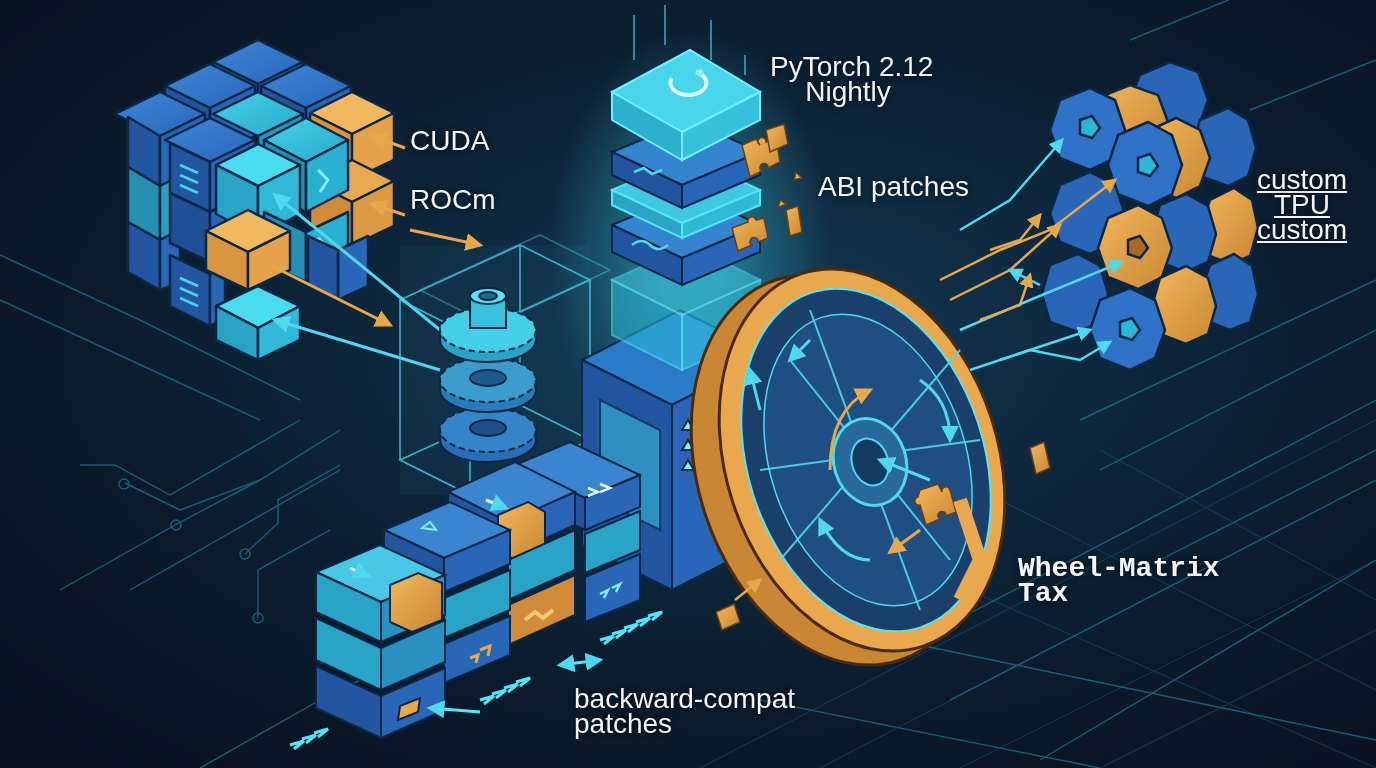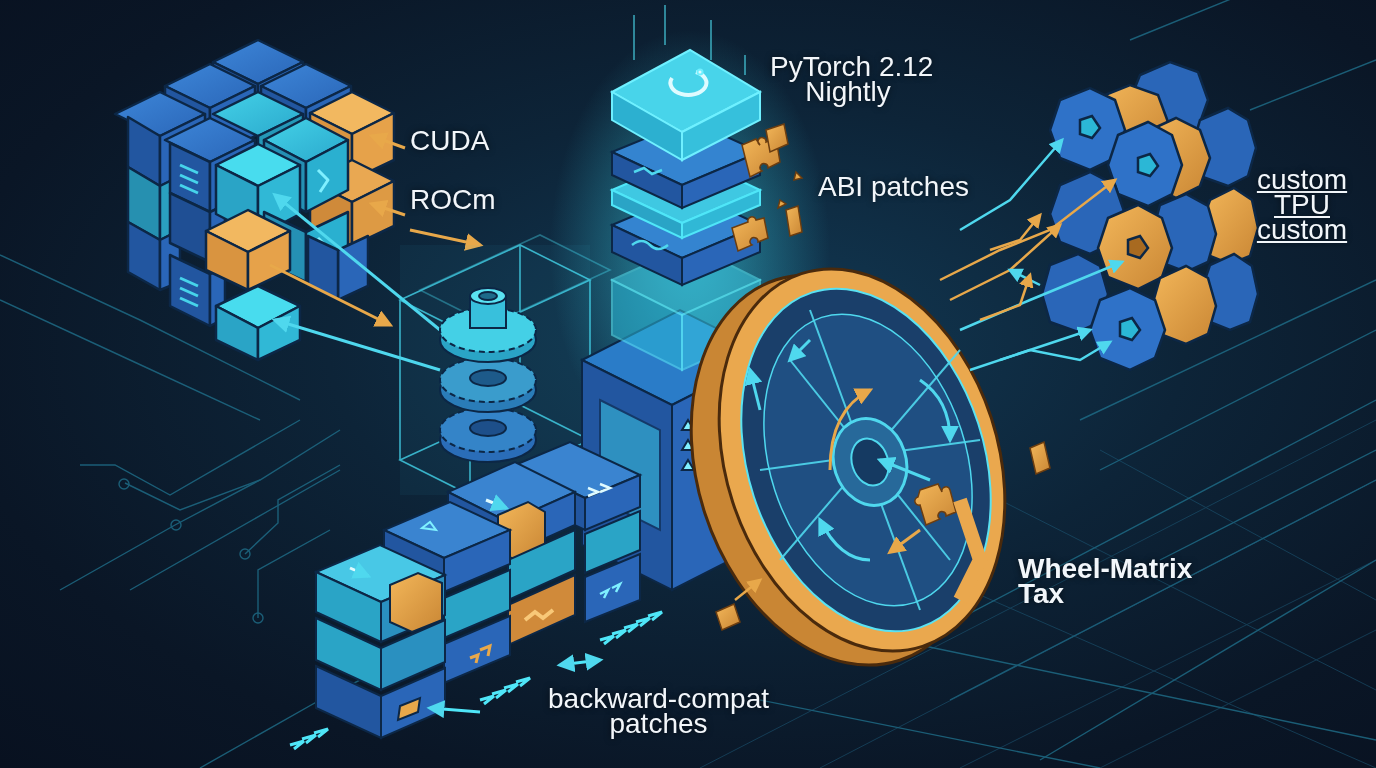--- a/index.html
+++ b/index.html
@@ -9,21 +9,21 @@
     font-family: "Liberation Sans", "DejaVu Sans", sans-serif;
     position: relative;
   }
   .scene { position: absolute; left: 0; top: 0; width: 1376px; height: 768px; }
   .label {
     position: absolute; color: #f2f6fa; font-size: 28px; line-height: 25px;
     text-shadow: 0 0 6px rgba(0,0,0,0.6);
     white-space: nowrap;
   }
   .label.center { text-align: center; }
-  .label.bold { font-weight: 600; }
+  .label.bold { font-weight: 600; font-family: Liberation Mono, monospace; }
 </style>
 </head>
 <body>
 
 <svg class="scene" viewBox="0 0 1376 768" xmlns="http://www.w3.org/2000/svg">
   <defs>
     <linearGradient id="gTopBlue" x1="0" y1="0" x2="1" y2="1">
       <stop offset="0" stop-color="#3d86d8"></stop>
         <stop offset="1" stop-color="#2a66b8"></stop>
     </linearGradient>
@@ -451,16 +451,16 @@
 <div class="label" style="left:818px; top:174px;">ABI patches</div>
 <div class="label center" style="left:1252px; top:167px; width:100px;text-decoration:underline;">
   <div>custom</div>
   <div>TPU</div>
   <div>custom</div>
 </div>
 <div class="label bold" style="left:1018px; top:556px;">
   <div>Wheel-Matrix</div>
   <div>Tax</div>
 </div>
-<div class="label" style="left:548px; top:686px;text-align:center;">
+<div class="label" style="left:574px; top:686px;">
   <div>backward-compat</div>
   <div>patches</div>
 </div>
 
 </body></html>

